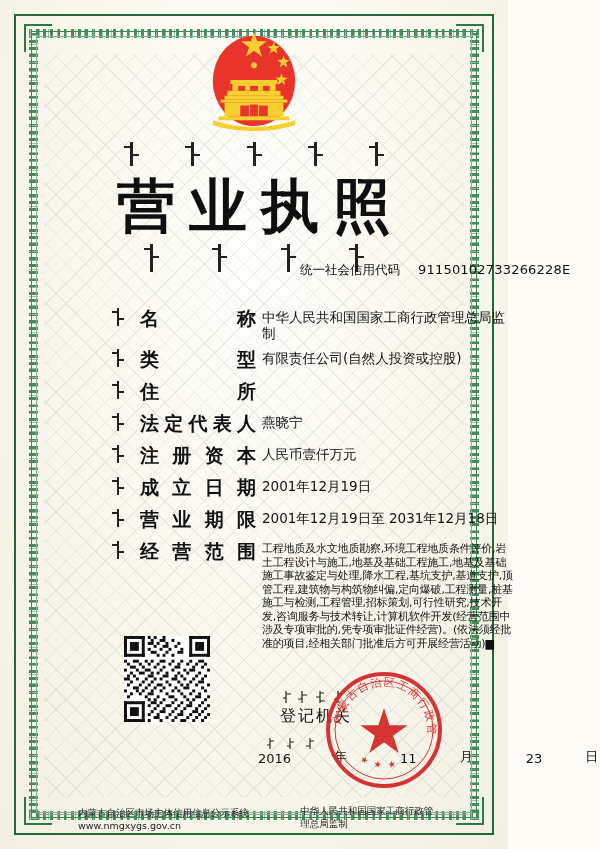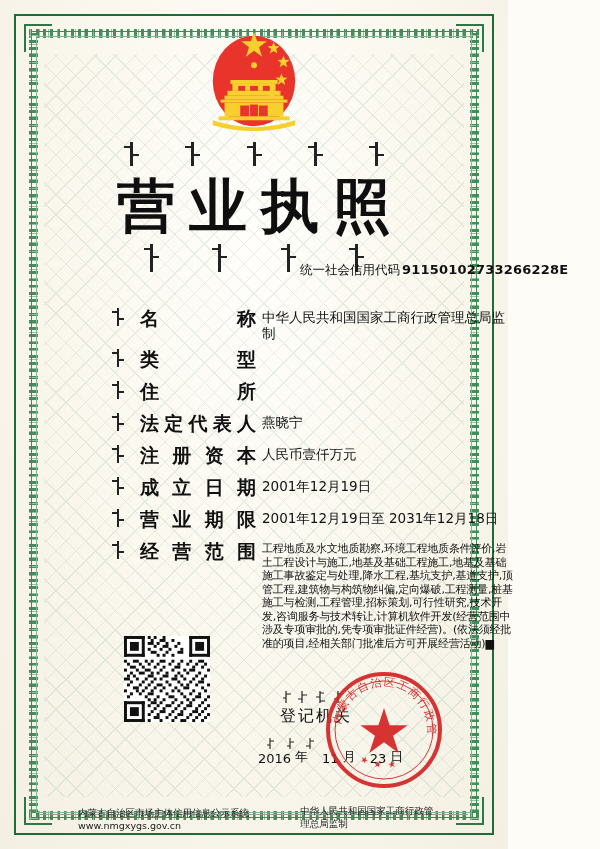--- a/index.html
+++ b/index.html
@@ -155,23 +155,22 @@
   .code-label {
     font-size: 12.5px;
     font-weight: normal;
     color: #111;
     white-space: nowrap;
   }
   .code-value {
     font-size: 13px;
     color: #111;
     letter-spacing: .2px;
-    margin-left: 2px;
+    margin-left: 18px;
     white-space: nowrap;
-    font-weight: bold;
   }
 
   
   .fields {
     position: absolute;
     top: 306px;
     left: 96px;
     width: 420px;
   }
   .field-row {
@@ -275,20 +274,21 @@
   .date-row {
     position: absolute;
     left: 258px;
     top: 748px;
     width: 230px;
     display: flex;
     align-items: flex-end;
     font-family: "DejaVu Sans", "Liberation Sans", sans-serif;
     font-size: 13px;
     color: #111;
+    gap: 39px;
   }
   .date-row .dv { margin: 0 4px 0 0; }
   .date-row .du { margin-right: 14px; }
 
   
   .bottom-strip {
     position: absolute;
     left: 38px; right: 38px;
     bottom: 18px;
     display: flex;
@@ -400,20 +400,21 @@
     </div>
 
     <div class="field-row">
       <div class="f-mn">
           <div class="g"></div>
         </div>
       <div class="f-label">
         <span>类</span>
         <span>型</span>
       </div>
+      <div class="f-value">有限责任公司(自然人投资或控股)</div>
     </div>
 
     <div class="field-row">
       <div class="f-mn">
           <div class="g"></div>
         </div>
       <div class="f-label">
         <span>住</span>
         <span>所</span>
       </div>

